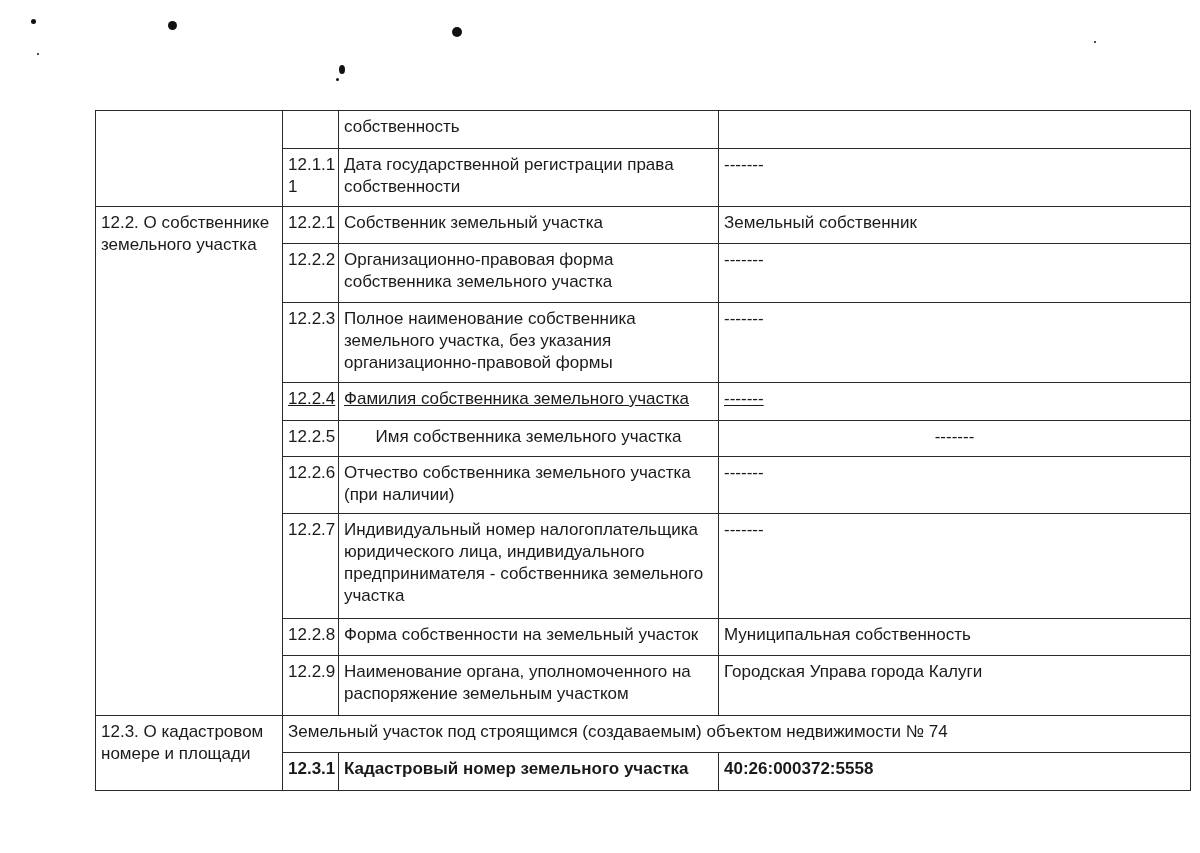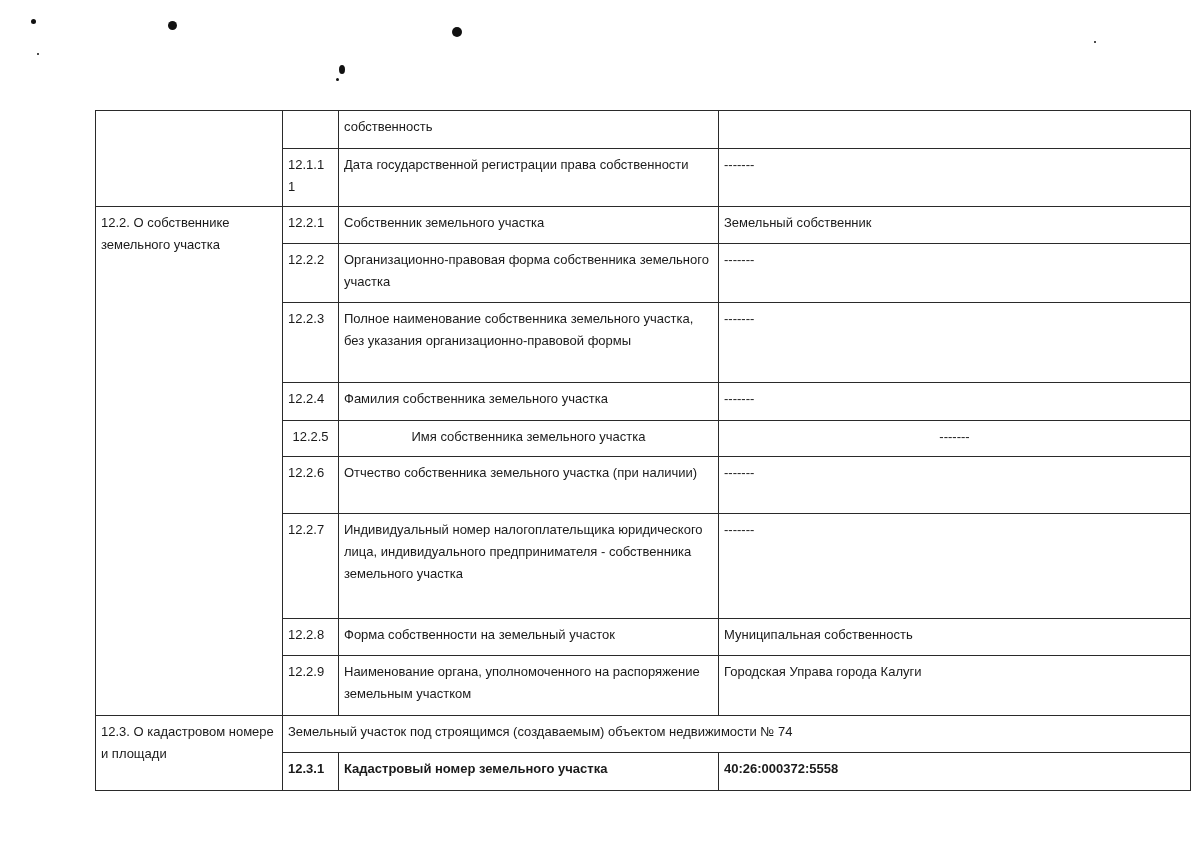--- a/index.html
+++ b/index.html
@@ -1,20 +1,20 @@
 <!DOCTYPE html>
 <html><head>
 <meta charset="utf-8">
 <style>
   html, body { margin:0; padding:0; background:#ffffff; }
   body { width:1200px; height:853px; position:relative; overflow:hidden;
          font-family:"Liberation Sans","DejaVu Sans",sans-serif; color:#1a1a1a; }
   .speck { position:absolute; background:#111; border-radius:50%; }
   table.doc { position:absolute; left:95px; top:110px; width:1095px;
-              border-collapse:collapse; table-layout:fixed; font-size:13px; line-height:22px; }
+              border-collapse:collapse; table-layout:fixed; font-size:17px; line-height:22px; }
   table.doc td { border:1.5px solid #2a2a2a; vertical-align:top; padding:5px 5px 4px 5px; }
   col.c1 { width:187px; } col.c2 { width:56px; } col.c3 { width:380px; } col.c4 { width:472px; }
   td.num { padding-left:4px; padding-right:2px; }
   td.valmid { vertical-align:middle; }
 </style>
 </head>
 <body>
 
 <div class="speck" style="left:31px;top:19px;width:5px;height:5px;"></div>
 <div class="speck" style="left:168px;top:21px;width:9px;height:9px;"></div>
@@ -41,34 +41,34 @@
     </tr>
     <tr style="height:58px;">
       <td class="num"><span>12.1.1</span><br><span>1</span></td>
       <td>Дата государственной регистрации права собственности</td>
       <td>-------</td>
     </tr>
 
     <tr style="height:37px;">
       <td rowspan="9">12.2. О собственнике земельного участка</td>
       <td class="num">12.2.1</td>
-      <td>Собственник земельного участка</td>
+      <td>Собственник земельный участка</td>
       <td>Земельный собственник</td>
     </tr>
     <tr style="height:59px;">
       <td class="num">12.2.2</td>
       <td>Организационно-правовая форма собственника земельного участка</td>
       <td>-------</td>
     </tr>
     <tr style="height:80px;">
       <td class="num">12.2.3</td>
       <td>Полное наименование собственника земельного участка, без указания организационно-правовой формы</td>
       <td>-------</td>
     </tr>
-    <tr style="height:38px;">
+    <tr style="height:38px;text-decoration:underline;">
       <td class="num">12.2.4</td>
       <td>Фамилия собственника земельного участка</td>
       <td>-------</td>
     </tr>
     <tr style="height:36px;text-align:center;">
       <td class="num">12.2.5</td>
       <td>Имя собственника земельного участка</td>
       <td>-------</td>
     </tr>
     <tr style="height:57px;">

